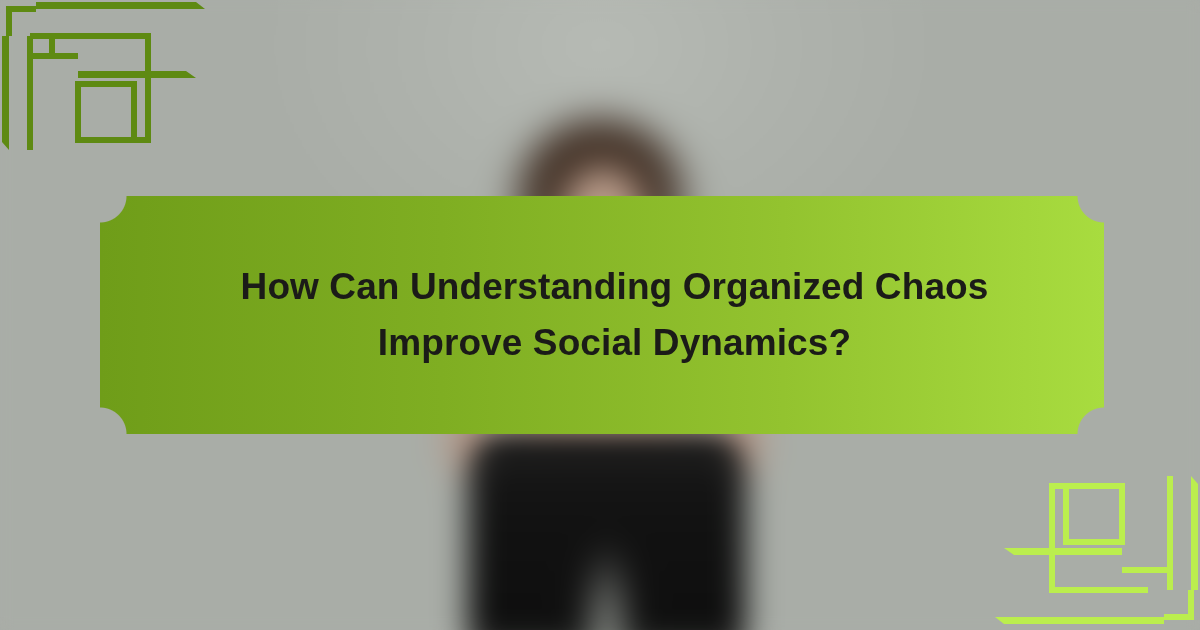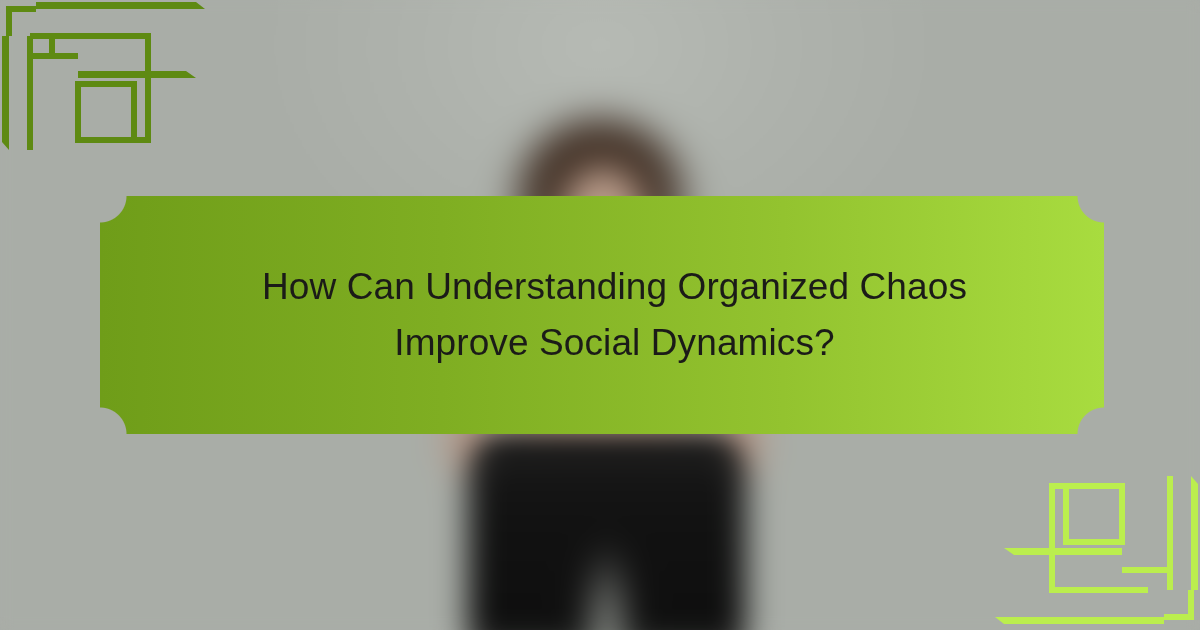--- a/index.html
+++ b/index.html
@@ -141,21 +141,21 @@
       radial-gradient(circle 26px at 100% 0, transparent 0 26px, #000 27px),
       radial-gradient(circle 26px at 0 100%, transparent 0 26px, #000 27px),
       radial-gradient(circle 26px at 100% 100%, transparent 0 26px, #000 27px);
     mask-composite: intersect;
   }
   .banner-title {
     width: 100%;
     text-align: center;
     color: #1b1b18;
     font-size: 37px;
-    font-weight: 400;
+    font-weight: 700;
     line-height: 56px;
     letter-spacing: 0.1px;
     padding: 0 48px;
     box-sizing: border-box;
     white-space: pre-line;
     margin-left: 25px;
   }
 </style>
 </head>
 <body>

